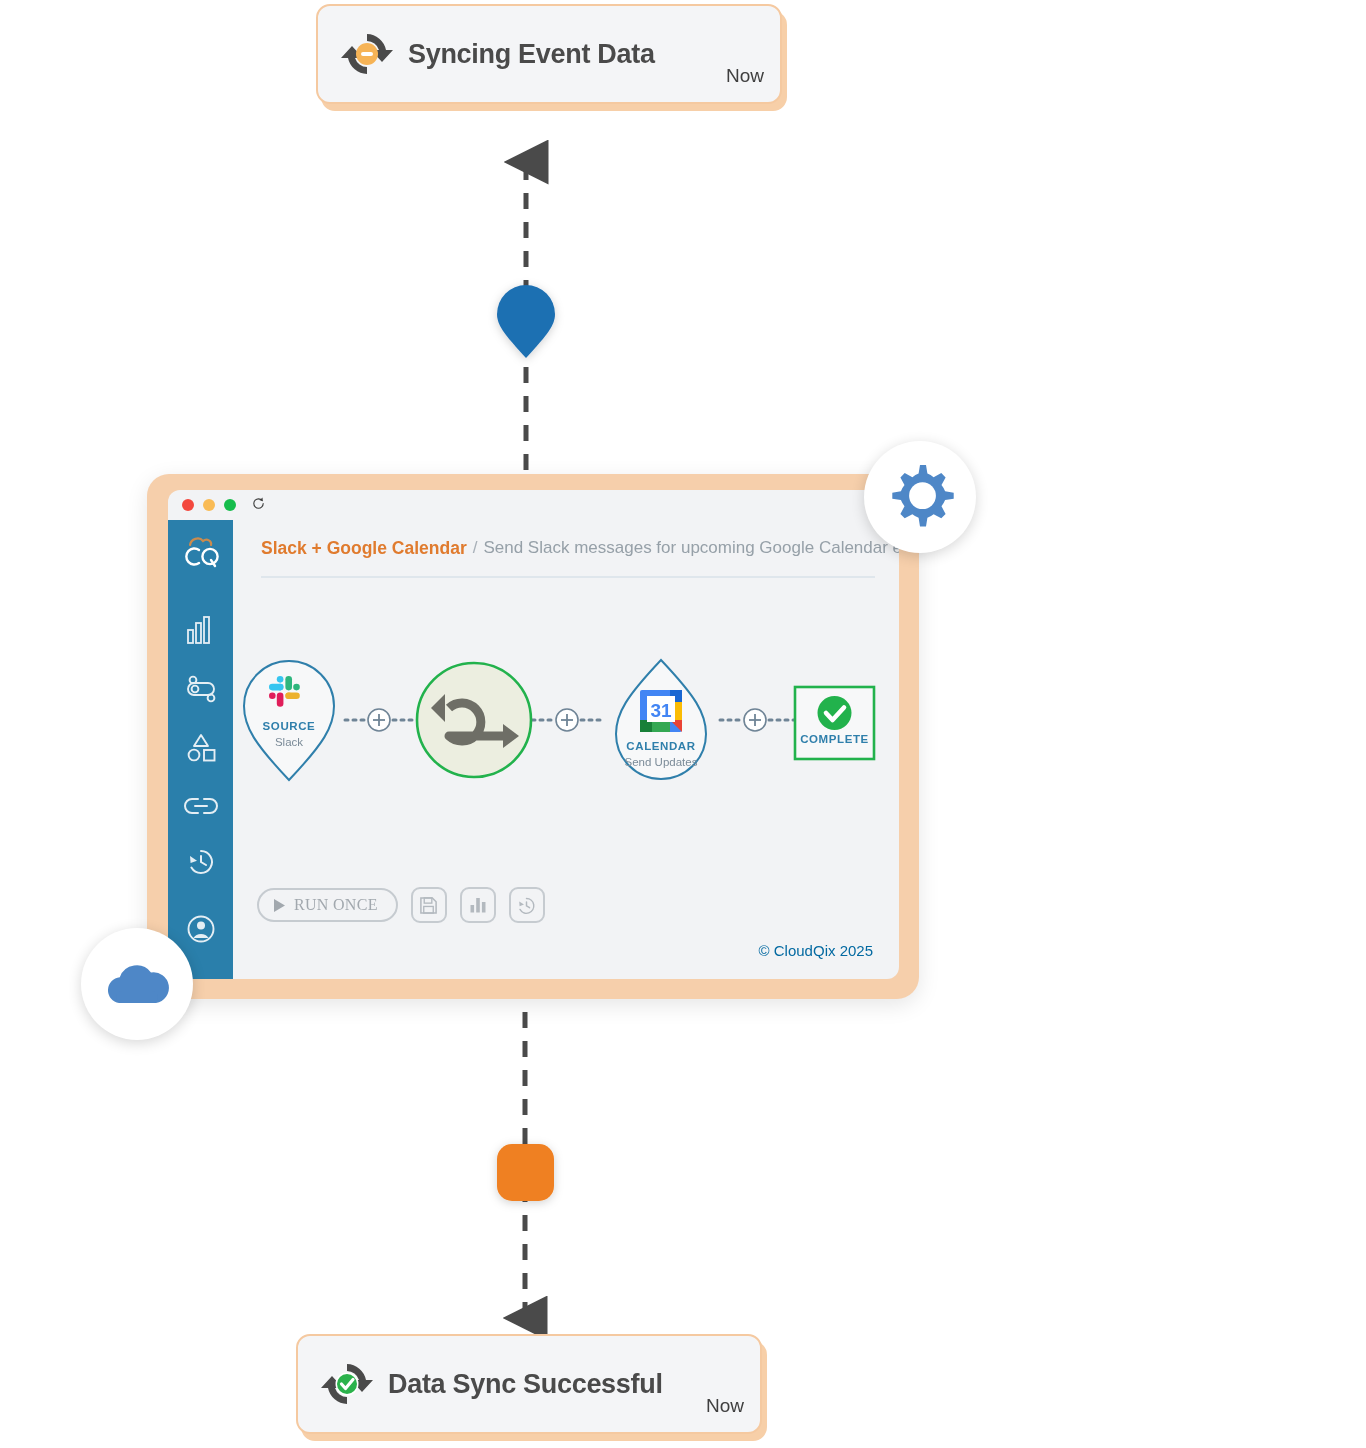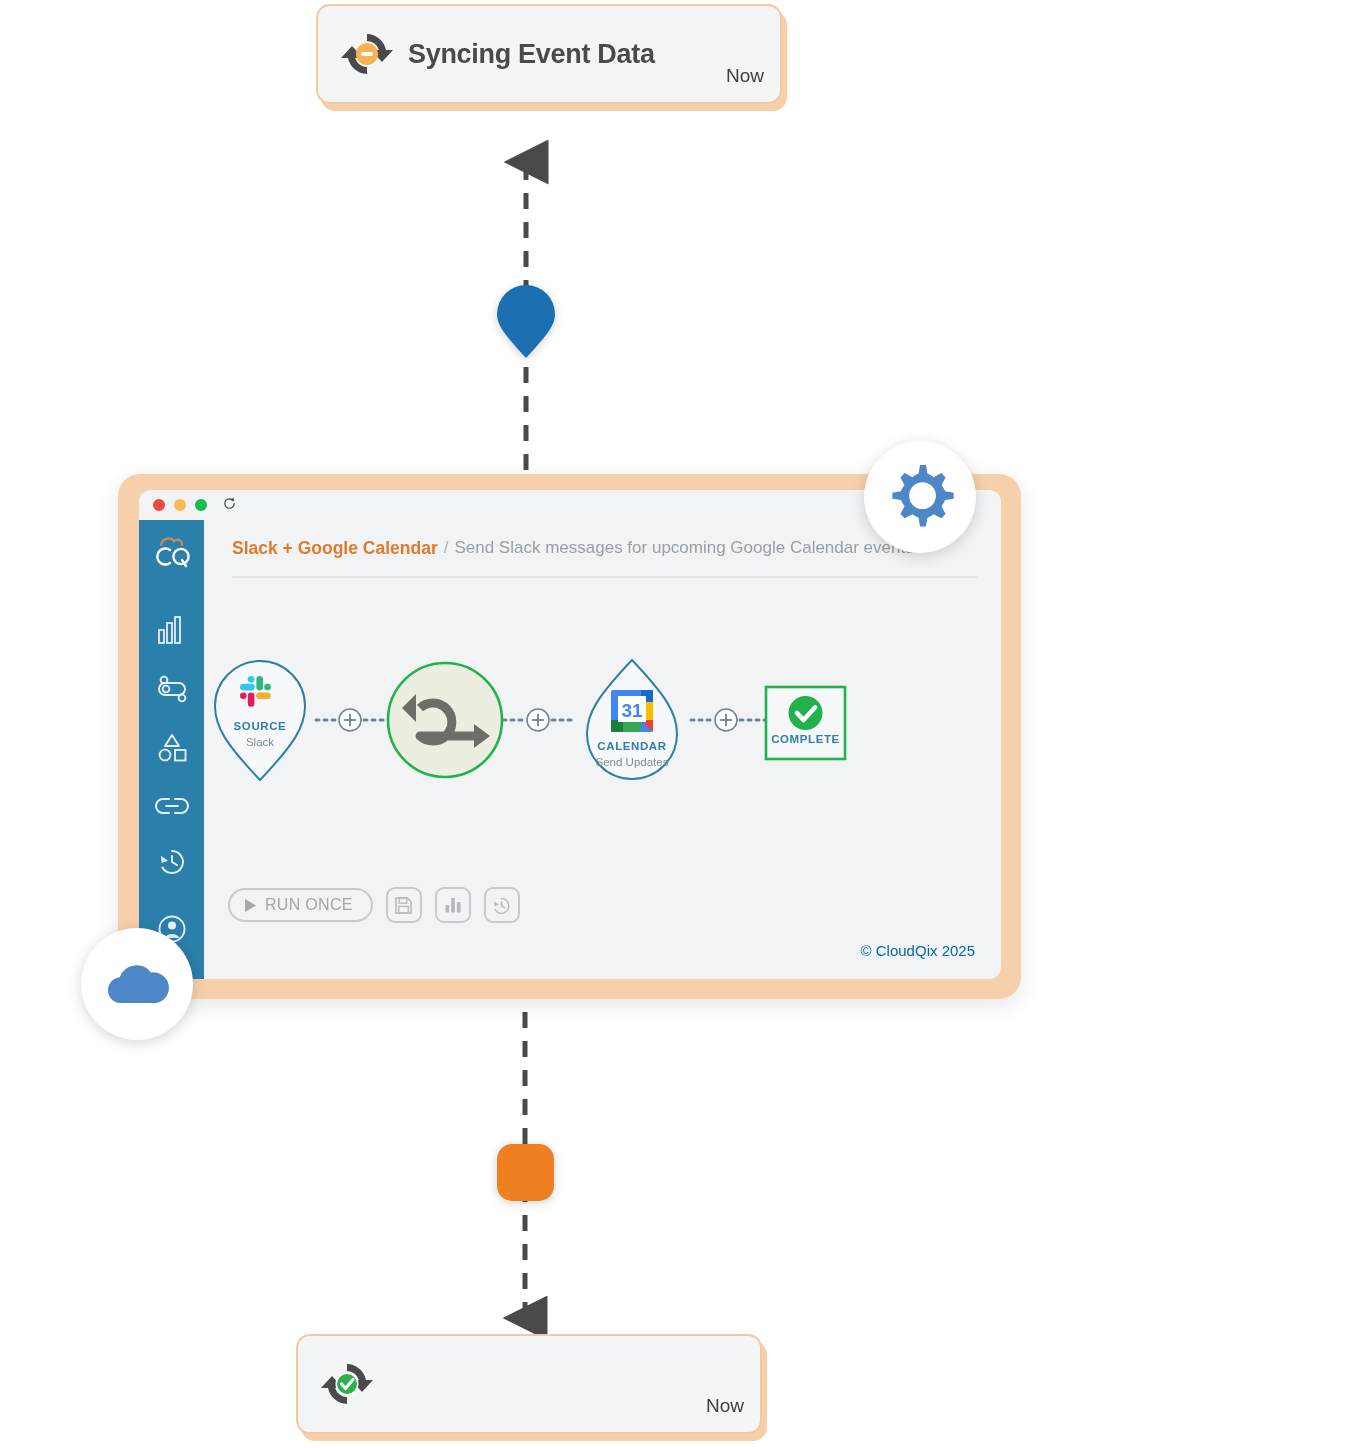--- a/index.html
+++ b/index.html
@@ -65,22 +65,22 @@
     display: flex;
     align-items: center;
     justify-content: center;
   }
   #badge-gear { left: 864px; top: 441px; width: 112px; height: 112px; z-index: 40; }
   #badge-cloud { left: 81px; top: 928px; width: 112px; height: 112px; z-index: 40; }
 
   
   #browser-window {
     position: absolute;
-    left: 118px; top: 474px;
-    width: 903px; height: 525px;
+    left: 147px; top: 474px;
+    width: 772px; height: 525px;
     background: #f6cfab;
     border-radius: 22px;
     padding: 16px 20px 20px 21px;
     box-shadow: 0 6px 22px rgba(0,0,0,0.10);
     z-index: 20;
   }
   #browser-inner {
     width: 100%; height: 100%;
     background: #f2f3f5;
     border-radius: 12px;
@@ -151,20 +151,21 @@
     height: 180px;
   }
 
   
   #toolbar {
     position: absolute;
     left: 24px; bottom: 56px;
     display: flex;
     align-items: center;
     gap: 13px;
+    font-family: Liberation Serif, serif;
   }
   .run-once {
     display: flex;
     align-items: center;
     gap: 8px;
     border: 2px solid #c6cbd0;
     border-radius: 20px;
     height: 34px;
     padding: 0 18px 0 14px;
     color: #a2a8ae;
@@ -243,20 +244,21 @@
 </div>
 
 <div class="notif-card" id="notif-bottom">
   <svg class="sync-icon" viewBox="0 0 62 52">
     <path d="M31 6 A20 20 0 0 1 50 22 L57 22 L46 34 L35 22 L43 22 A13 13 0 0 0 31 13 Z" fill="#4a4a4a"></path>
     <path d="M31 46 A20 20 0 0 1 12 30 L5 30 L16 18 L27 30 L19 30 A13 13 0 0 0 31 39 Z" fill="#4a4a4a"></path>
     <circle cx="31" cy="26" r="11.5" fill="#ffffff"></circle>
     <circle cx="31" cy="26" r="10" fill="#2bb24c"></circle>
     <path d="M25.5 26 L29.5 30.5 L37 21.5" stroke="#ffffff" stroke-width="3.2" fill="none" stroke-linecap="round" stroke-linejoin="round"></path>
   </svg>
+  <div class="notif-title">Data Sync Successful</div>
   <div class="notif-now">Now</div>
 </div>
 
 <div id="browser-window">
   <div id="browser-inner">
 
     <div id="titlebar">
       <span class="tl-dot tl-red"></span>
       <span class="tl-dot tl-yellow"></span>
       <span class="tl-dot tl-green"></span>

